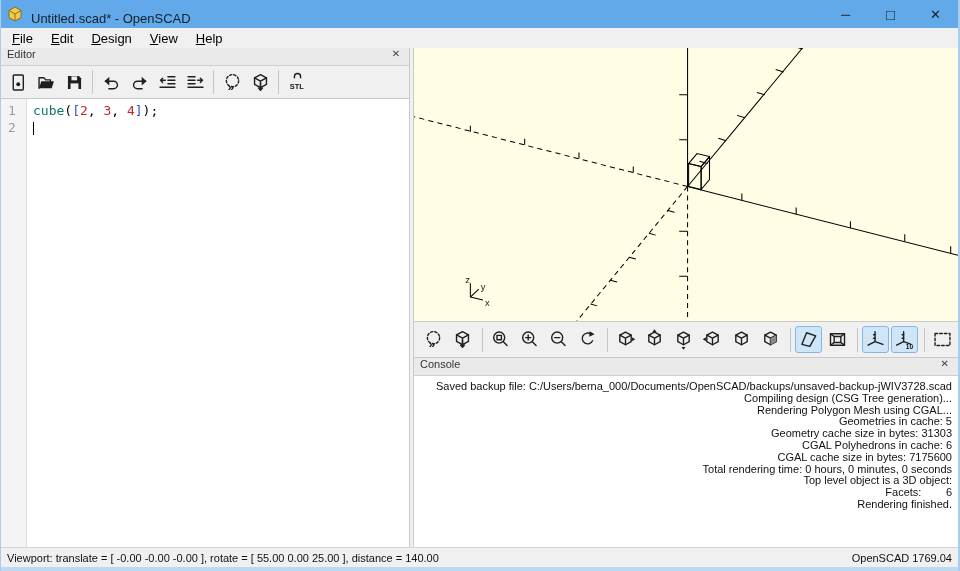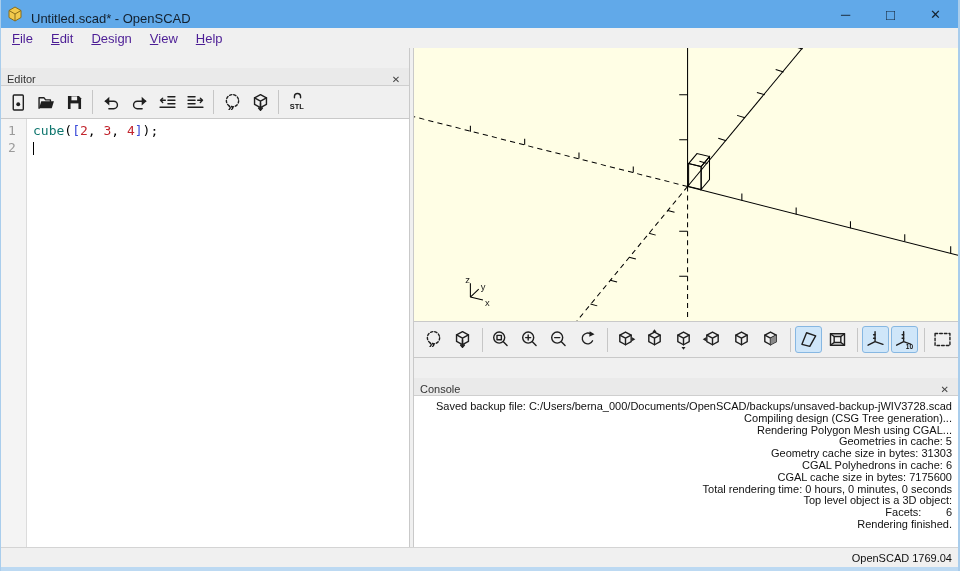--- a/index.html
+++ b/index.html
@@ -13,31 +13,31 @@
   .app-icon { width:16px; height:16px; margin-right:8px; display:inline-flex; }
   .title-text { font-size:13px; color:#13202e;margin-top:8px; }
   .win-controls { margin-left:auto; display:flex; height:100%; }
   .win-btn { width:45px; height:100%; display:flex; align-items:center; justify-content:center;
              font-size:13px; color:#14222f; cursor:default; }
   .win-btn.max { font-size:15px; }
 
   
   .menubar { position:absolute; top:28px; left:0; right:0; height:20px; background:#f0f0f0;
              display:flex; align-items:center; padding-left:2px; }
-  .menu-item { padding:2px 9px; font-size:13px; color:#4c1d95; }
+  .menu-item { padding:2px 9px; font-size:13px; color:#000000; }
   .menu-item .u { text-decoration:underline; }
 
   
   .main { position:absolute; top:48px; left:0; right:0; height:499px; display:flex; }
   .left-pane { width:434px; display:flex; flex-direction:column; border-right:1px solid #c9c9c9; }
   .splitter { width:3px; background:#f0f0f0; }
   .right-pane { flex:1; display:flex; flex-direction:column; border-left:1px solid #c9c9c9; }
 
   .dock-header { height:18px; background:#eaeaea; border-bottom:1px solid #cfcfcf;
-                 display:flex; align-items:flex-end; padding:0 6px;margin-top:20px; }
+                 display:flex; align-items:flex-start; padding:0 6px; }
   .dock-title { font-size:11px; color:#333; }
   .dock-close { margin-left:auto; font-size:10px; color:#444; padding:0 3px; cursor:default; }
 
   
   .editor-toolbar { height:33px; background:#f0f0f0; border-bottom:1px solid #c9c9c9;
                     display:flex; align-items:center; padding-left:3px; }
   .tool-btn { width:28px; height:28px; display:flex; align-items:center; justify-content:center; border-radius:3px; }
   .tsep { width:1px; height:24px; background:#c6c6c6; margin:0 4px; }
   .ic { width:21px; height:21px; }
   .ic path, .ic rect, .ic circle { fill:none; stroke:#1f1f1f; stroke-width:1.6; stroke-linecap:round; stroke-linejoin:round; }
@@ -380,17 +380,18 @@
             <div class="console-line">  Top level object is a 3D object:</div>
             <div class="console-line">  Facets:        6</div>
             <div class="console-line">Rendering finished.</div>
           </div>
       </div>
 
     </div>
   </div>
 
   <div class="statusbar">
+    <span class="status-left">Viewport: translate = [ -0.00 -0.00 -0.00 ], rotate = [ 55.00 0.00 25.00 ], distance = 140.00</span>
     <span class="status-right">OpenSCAD 1769.04</span>
   </div>
   <div class="bottom-strip"></div>
 
 </div>
 
 </body></html>

